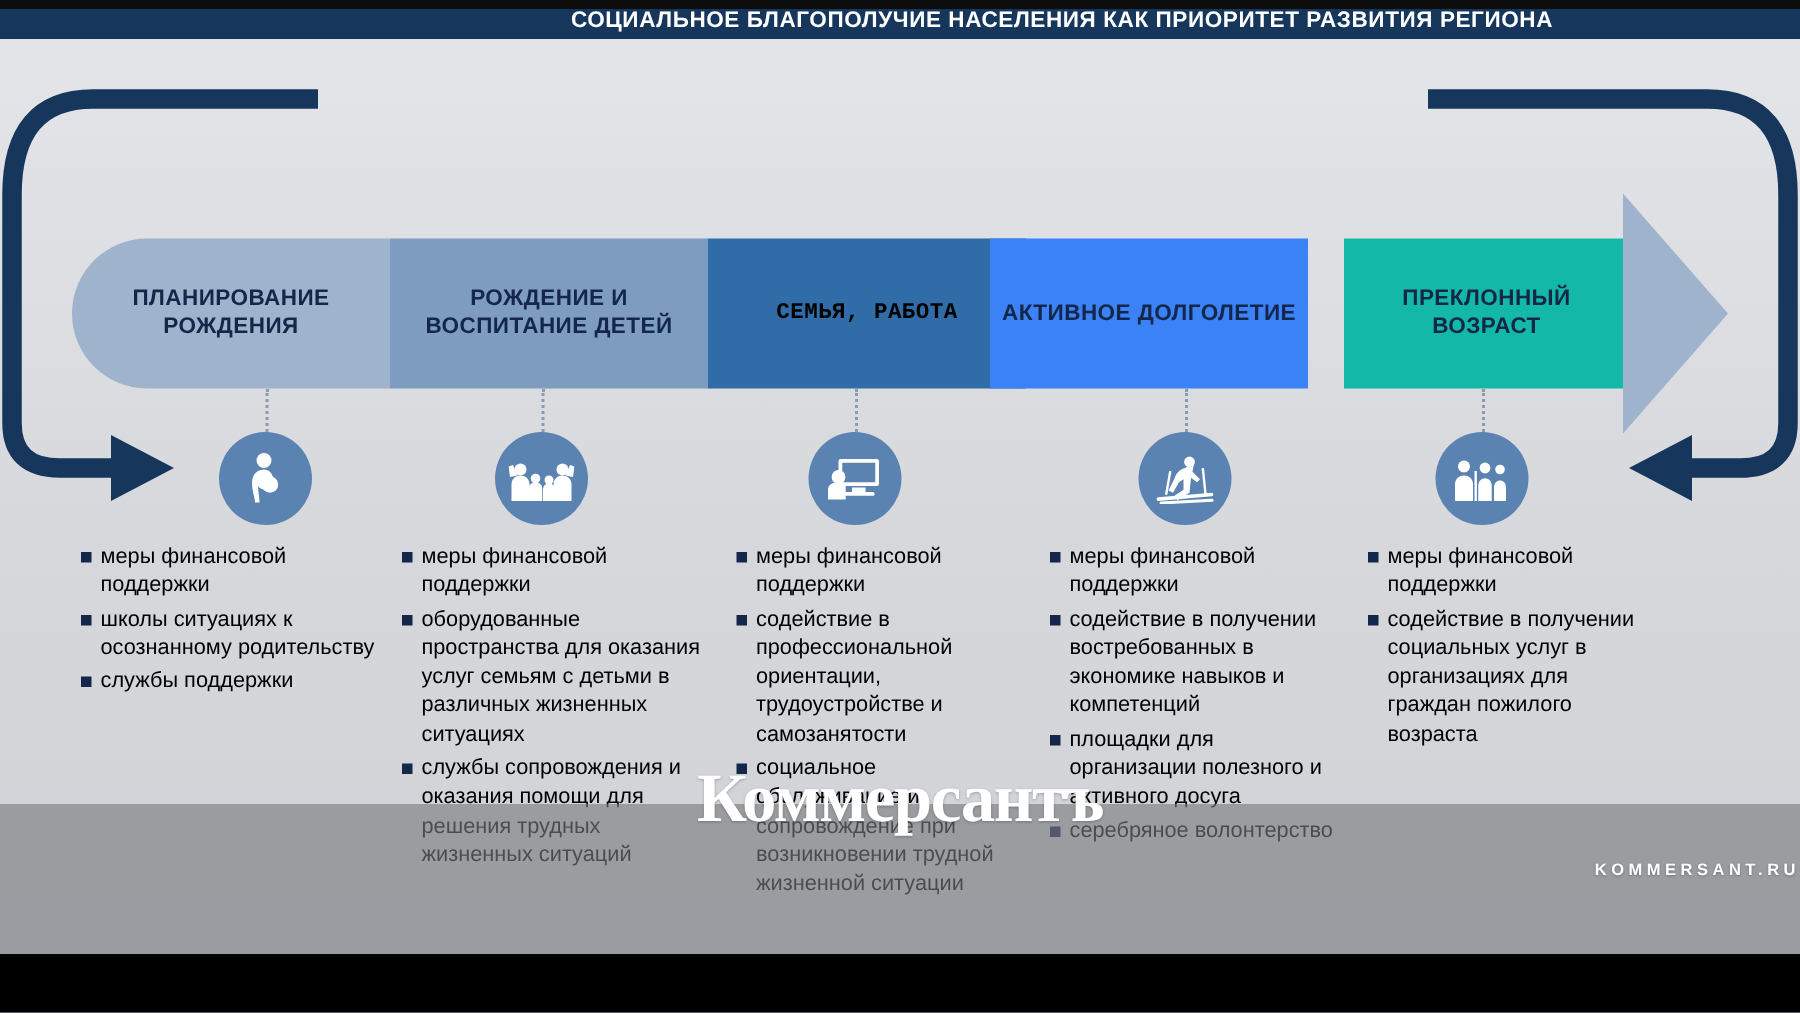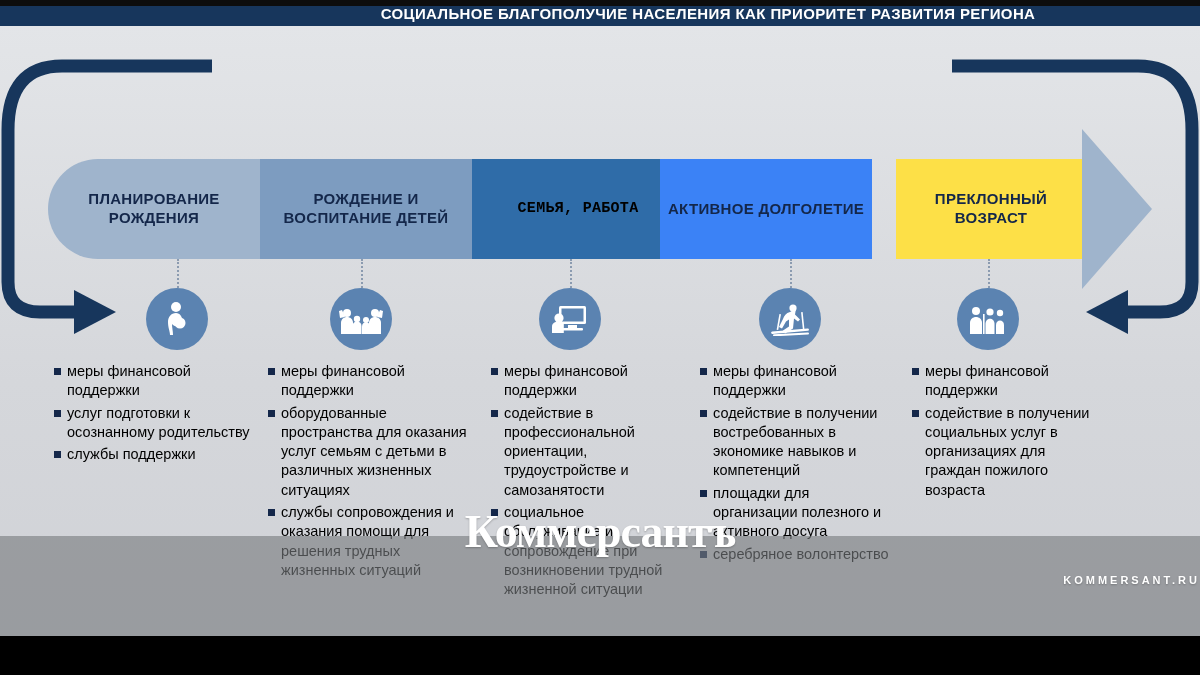--- a/index.html
+++ b/index.html
@@ -38,21 +38,21 @@
     position:absolute;top:0;height:100px;
     display:flex;align-items:center;justify-content:center;text-align:center;
     color:#14274a;font-weight:bold;font-size:15px;line-height:1.25;letter-spacing:.3px;
     padding:0 6px;box-sizing:border-box;
   }
   .seg.white{color:#000000;font-family:Liberation Mono, monospace;}
   .seg-0{left:0;width:212px;background:#9fb4cc;border-radius:50px 0 0 50px;}
   .seg-1{left:212px;width:212px;background:#7d9cc0;}
   .seg-2{left:424px;width:212px;background:#2f6ca8;}
   .seg-3{left:612px;width:212px;background:#3b82f6;}
-  .seg-4{left:848px;width:190px;background:#fde047;}
+  .seg-4{left:848px;width:190px;background:#14b8a6;}
   .arrowhead{
     position:absolute;left:1034px;top:-30px;width:0;height:0;
     border-top:80px solid transparent;border-bottom:80px solid transparent;
     border-left:70px solid #9fb4cc;
   }
 
   
   .dots{position:absolute;width:0;border-left:2px dotted #8b9bb0;height:32px;top:259px;}
 
   
@@ -174,21 +174,21 @@
       <circle cx="23" cy="10" r="3.6" fill="#ffffff"></circle>
       <path d="M18.5 32 l0 -10 c0 -3.4 2.4 -5.2 4.5 -5.2 c2.2 0 4.5 1.8 4.5 5.2 l0 10z" fill="#ffffff"></path>
       <circle cx="33" cy="11" r="3.2" fill="#ffffff"></circle>
       <path d="M29 32 l0 -9 c0 -3 1.9 -4.6 4 -4.6 c2.1 0 4 1.6 4 4.6 l0 9z" fill="#ffffff"></path>
     </svg>
   </div>
 
   <div class="col" style="left:54px;width:200px;">
     <ul>
       <li>меры финансовой поддержки</li>
-      <li>услуг подготовки к осознанному родительству</li>
+      <li>школы ситуациях к осознанному родительству</li>
       <li>службы поддержки</li>
     </ul>
   </div>
 
   <div class="col" style="left:268px;width:205px;">
     <ul>
       <li>меры финансовой поддержки</li>
       <li>оборудованные пространства для оказания услуг семьям с детьми в различных жизненных ситуациях</li>
       <li>службы сопровождения и оказания помощи для решения трудных жизненных ситуаций</li>
     </ul>

